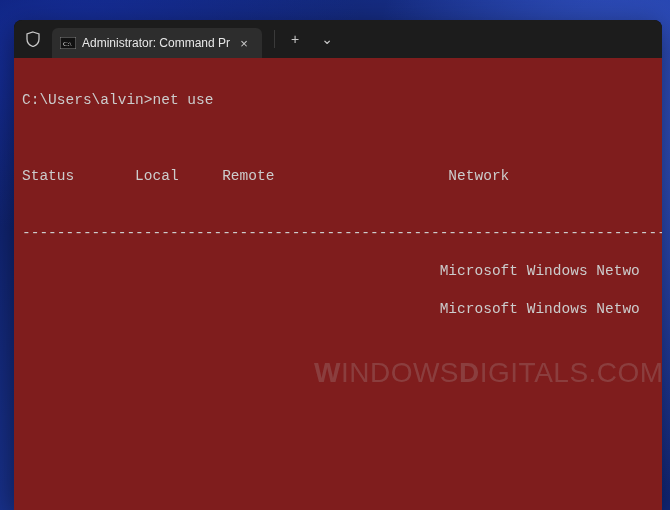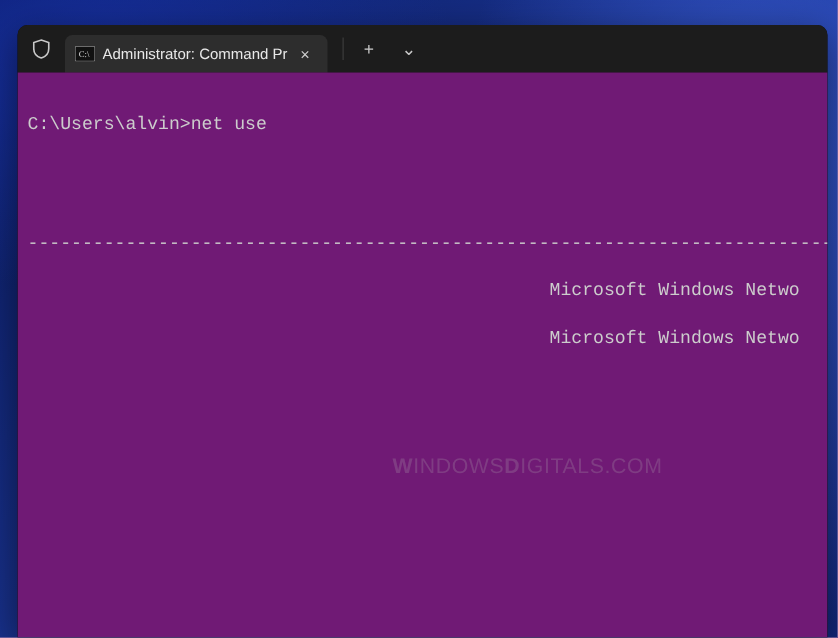--- a/index.html
+++ b/index.html
@@ -101,37 +101,37 @@
       cursor: pointer;
       border-radius: 4px;
     }
     .tab-actions .sep {
       width: 1px; height: 18px;
       background: #3a3a3a;
       margin: 0 2px;
     }
     .terminal {
       flex: 1;
-      background: #701a75;
+      background: #7f1d1d;
       color: #cccccc;
       font-family: Consolas, "Courier New", monospace;
       font-size: 14.5px;
       line-height: 19px;
       padding: 14px 0 0 4px;
       white-space: pre;
       overflow: hidden;
       position: relative;
     }
     .terminal .line { padding: 0 4px; }
     .watermark {
       position: absolute;
       top: 305px;
       left: 300px;
       font-family: "Segoe UI", Arial, sans-serif;
-      font-size: 17px;
+      font-size: 28px;
       font-weight: 600;
       color: rgba(180,180,180,0.22);
       letter-spacing: 0.5px;
       pointer-events: none;
     }
     .watermark .light { font-weight: 300; }
   </style>
 </head>
 <body>
 
@@ -157,20 +157,21 @@
       <span class="sep"></span>
       <span class="new-tab">+</span>
       <span class="tab-dropdown">⌄</span>
     </div>
   </div>
 
   <div class="terminal">
 <div class="line"><span>C:\Users\alvin&gt;</span><span>net use</span></div>
 <div class="line"></div>
 <div class="line"></div>
+<div class="line">Status       Local     Remote                    Network</div>
 <div class="line"></div>
 <div class="line">-------------------------------------------------------------------------------</div>
 <div class="line">                                                Microsoft Windows Netwo</div>
 <div class="line">                                                Microsoft Windows Netwo</div>
 
 
 <div class="line"></div>
 
 <div class="line"></div>
 

